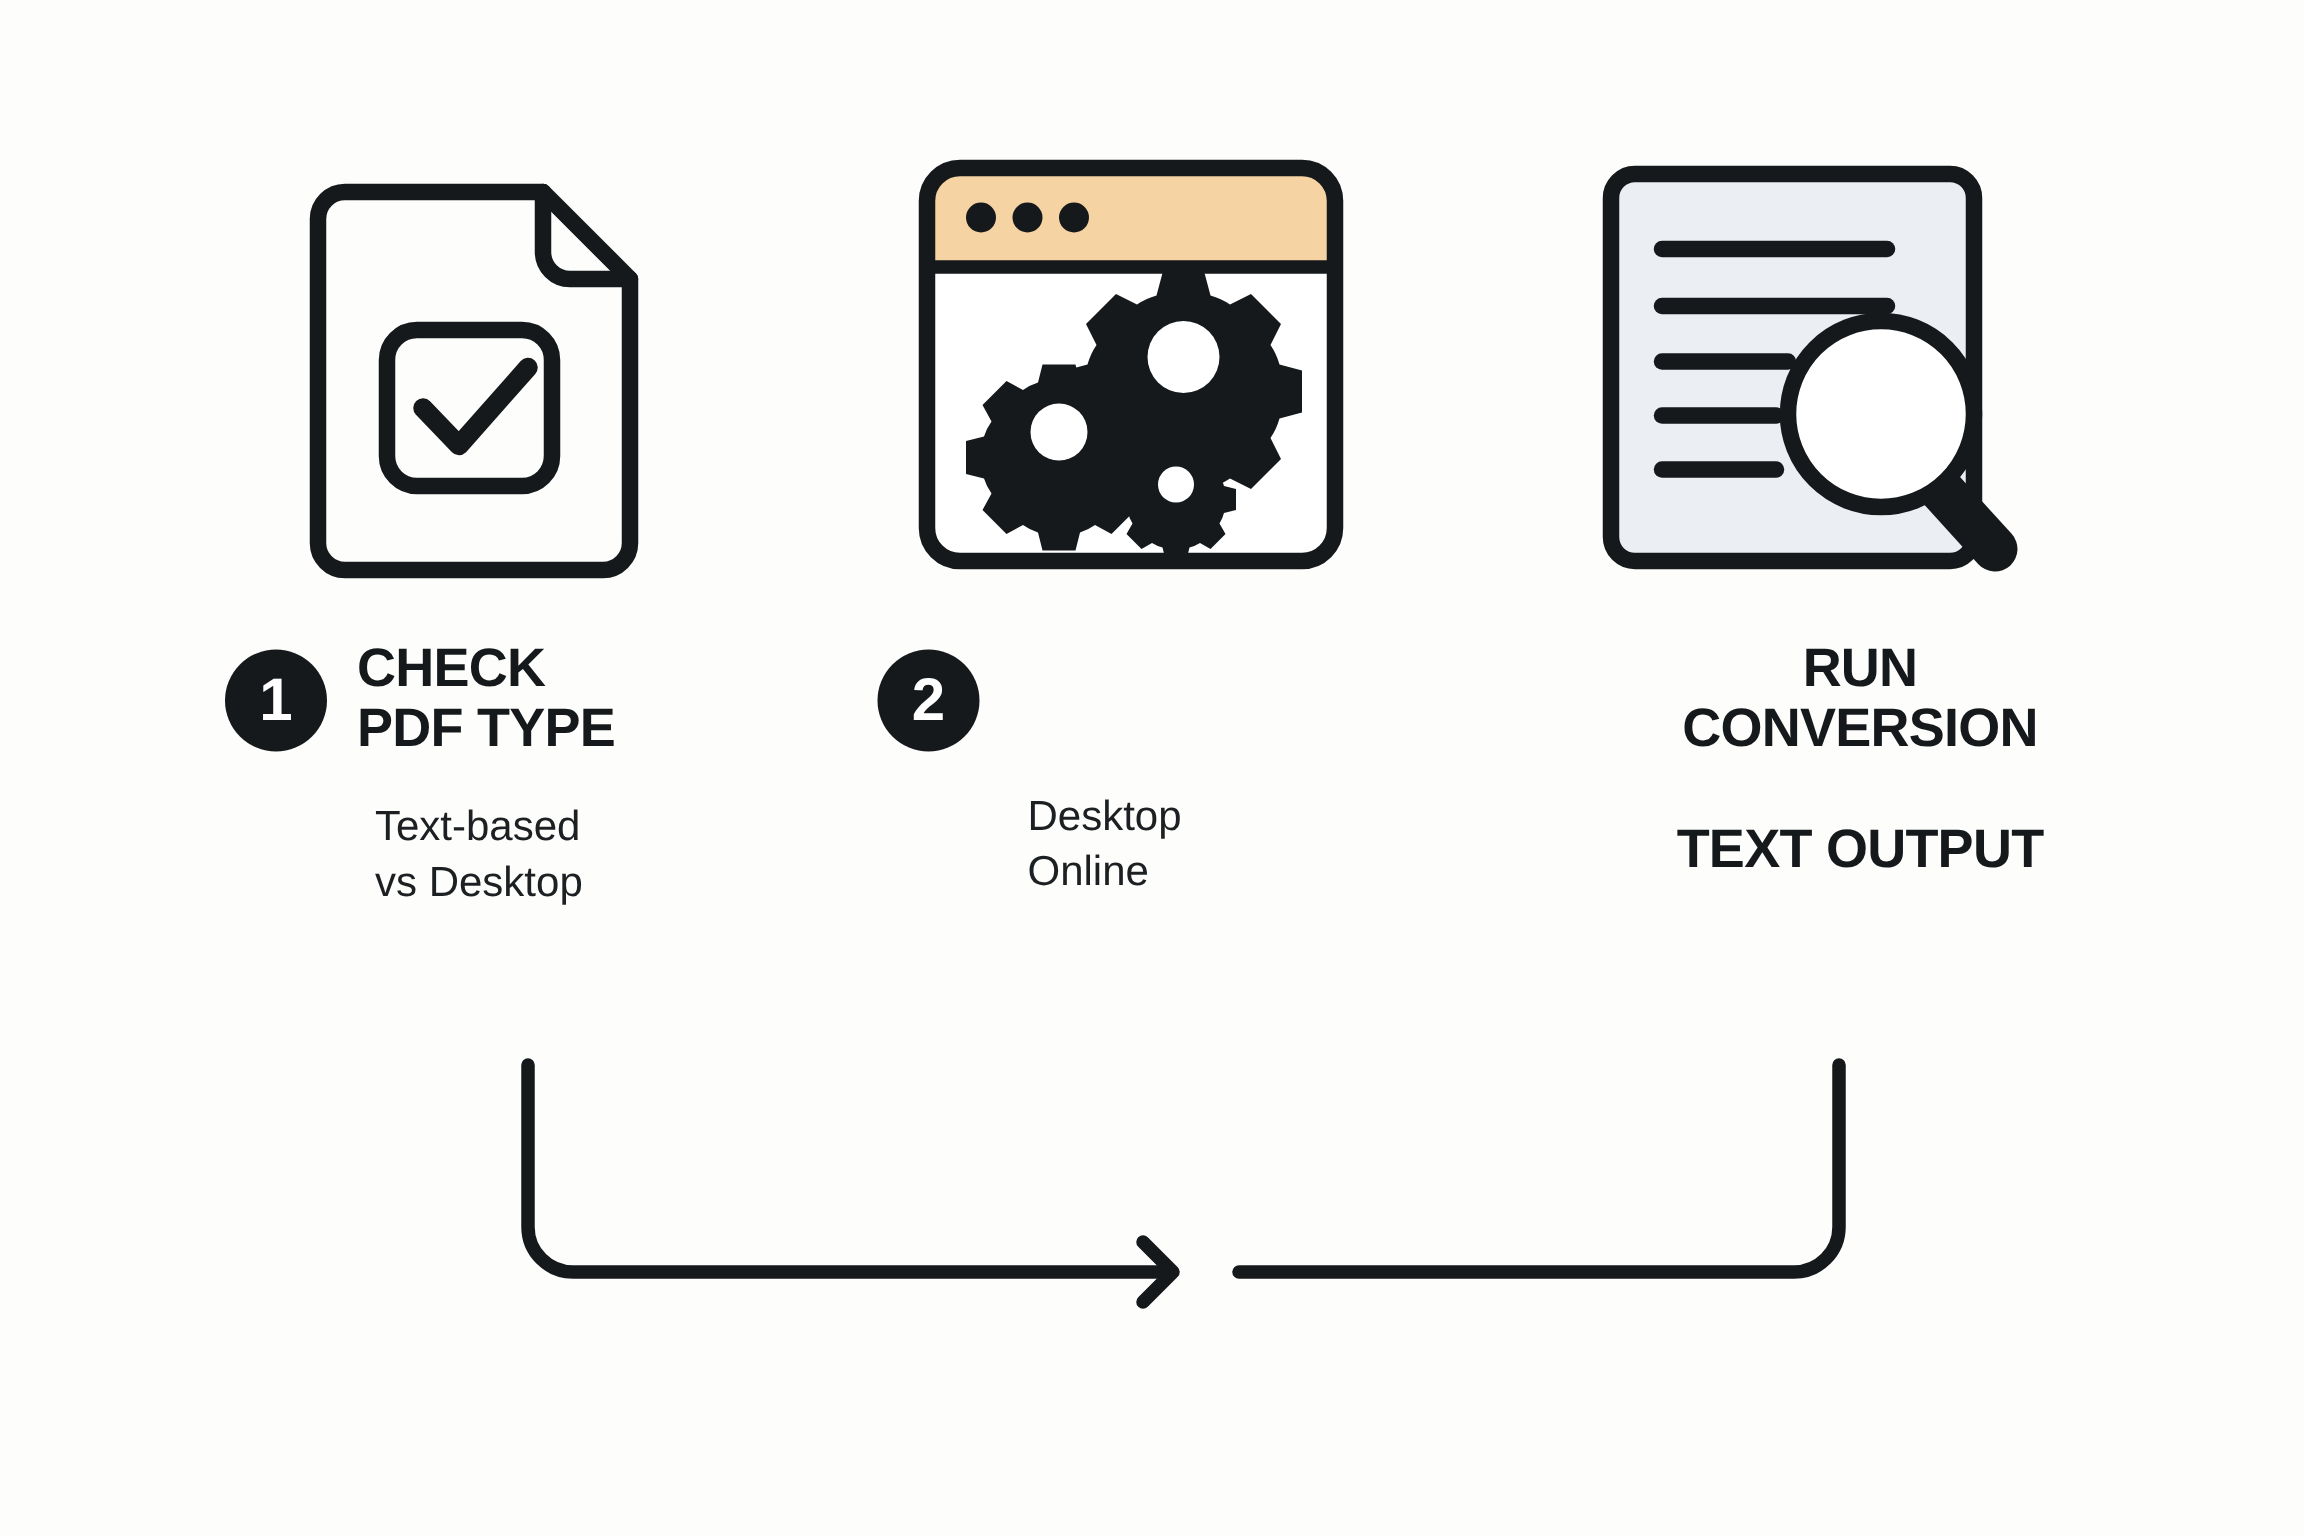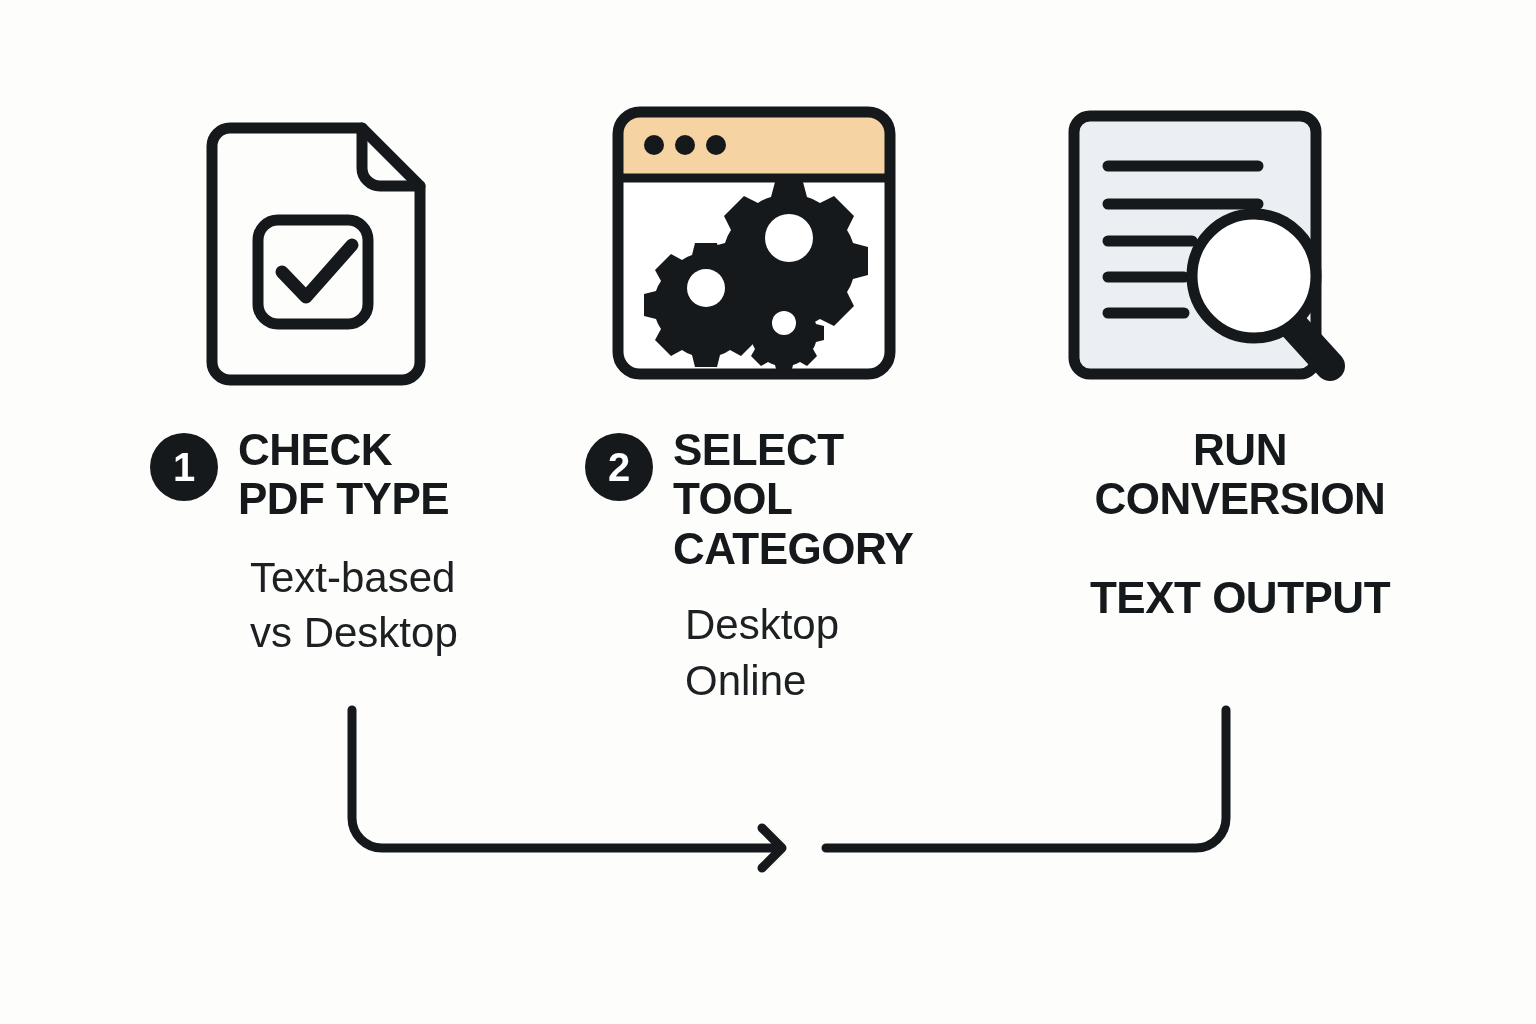--- a/index.html
+++ b/index.html
@@ -58,40 +58,40 @@
     color: #ffffff;
     font-size: 40px;
     font-weight: 700;
     line-height: 68px;
     text-align: center;
     margin-top: 8px;
     letter-spacing: 0;
   }
 
   .headline {
-    font-size: 44px;
+    font-size: 36px;
     font-weight: 700;
     line-height: 1.12;
     letter-spacing: -0.5px;
     color: #16191c;
     margin: 0;
     text-transform: uppercase;
   }
   #step-3 .headline { text-align: center; width: 100%; }
 
   .sublist {
     margin: 0;
     padding: 0;
     list-style: none;
     margin-top: 26px;
     margin-left: 100px;
   }
   #step-2 .sublist { margin-top: 24px; margin-left: 100px; }
   .sublist li {
-    font-size: 42px;
+    font-size: 28px;
     font-weight: 400;
     line-height: 1.33;
     color: #1d2023;
     white-space: nowrap;
   }
 
   
   #connectors {
     position: absolute;
     left: 0;
@@ -192,25 +192,20 @@
     </div>
     <ul class="sublist">
       <li>Text-based</li>
       <li>vs Desktop</li>
     </ul>
   </div>
 
   <div class="step" id="step-2">
     <div class="head-row">
       <div class="badge">2</div>
-      <h2 class="headline">
-        <span>SELECT</span><br>
-        <span>TOOL</span><br>
-        <span>CATEGORY</span>
-      </h2>
     </div>
     <ul class="sublist">
       <li>Desktop</li>
       <li>Online</li>
     </ul>
   </div>
 
   <div class="step" id="step-3">
     <div class="head-row">
       <h2 class="headline">

